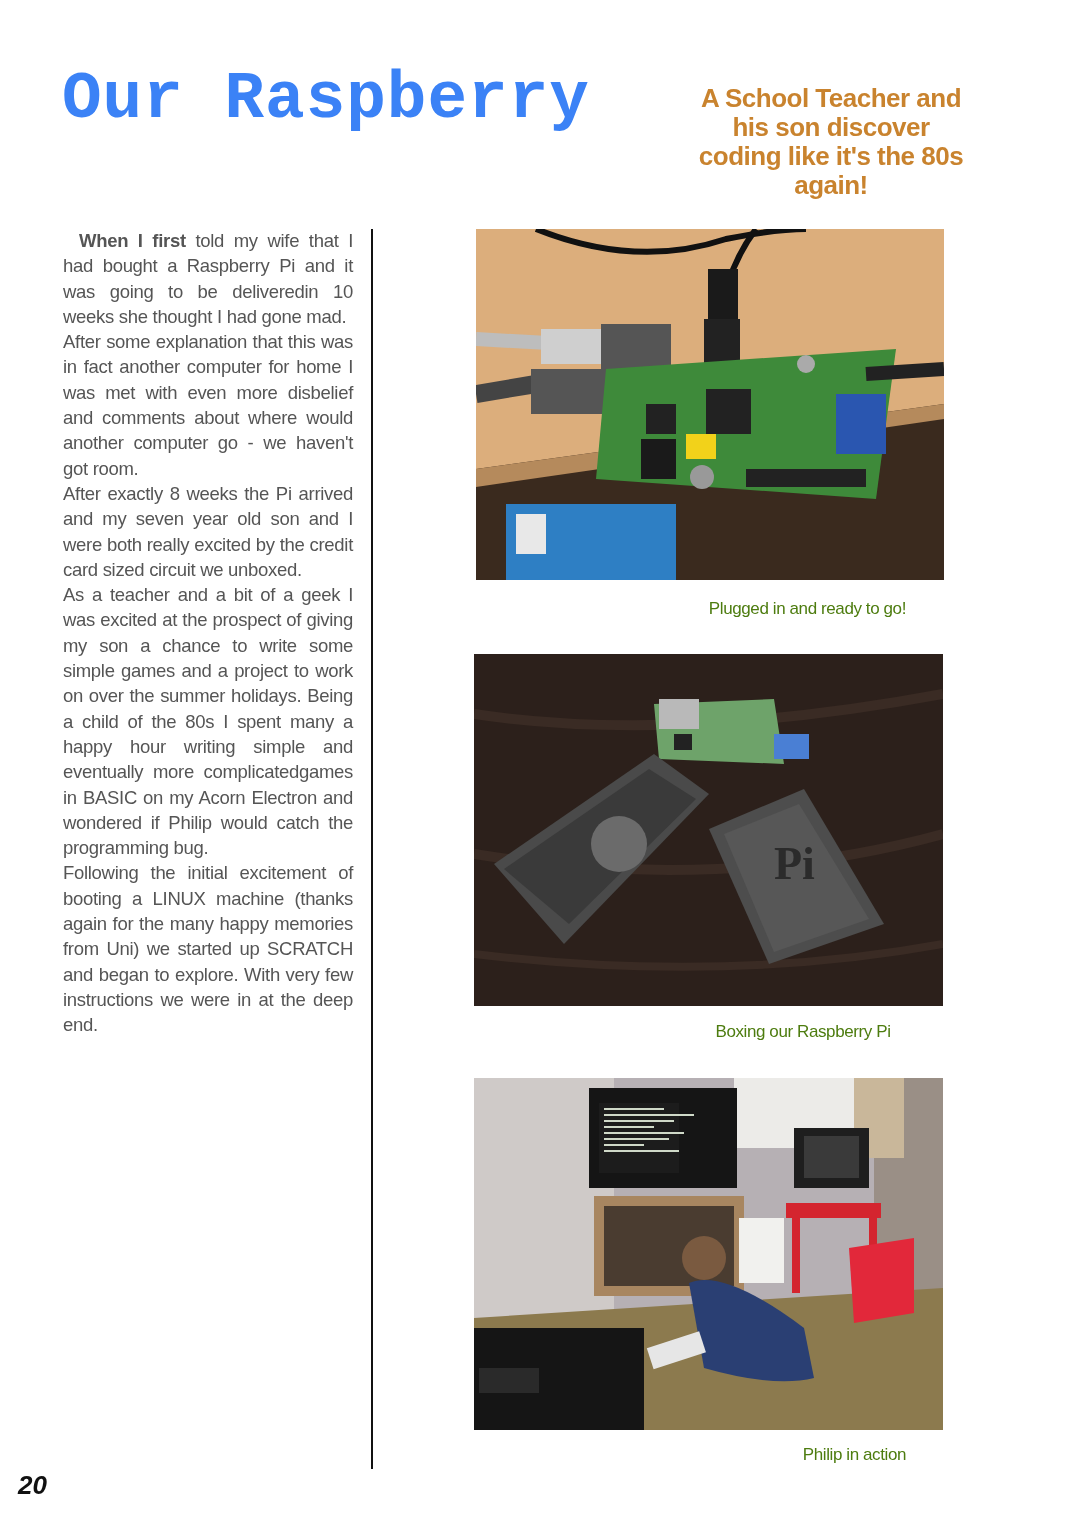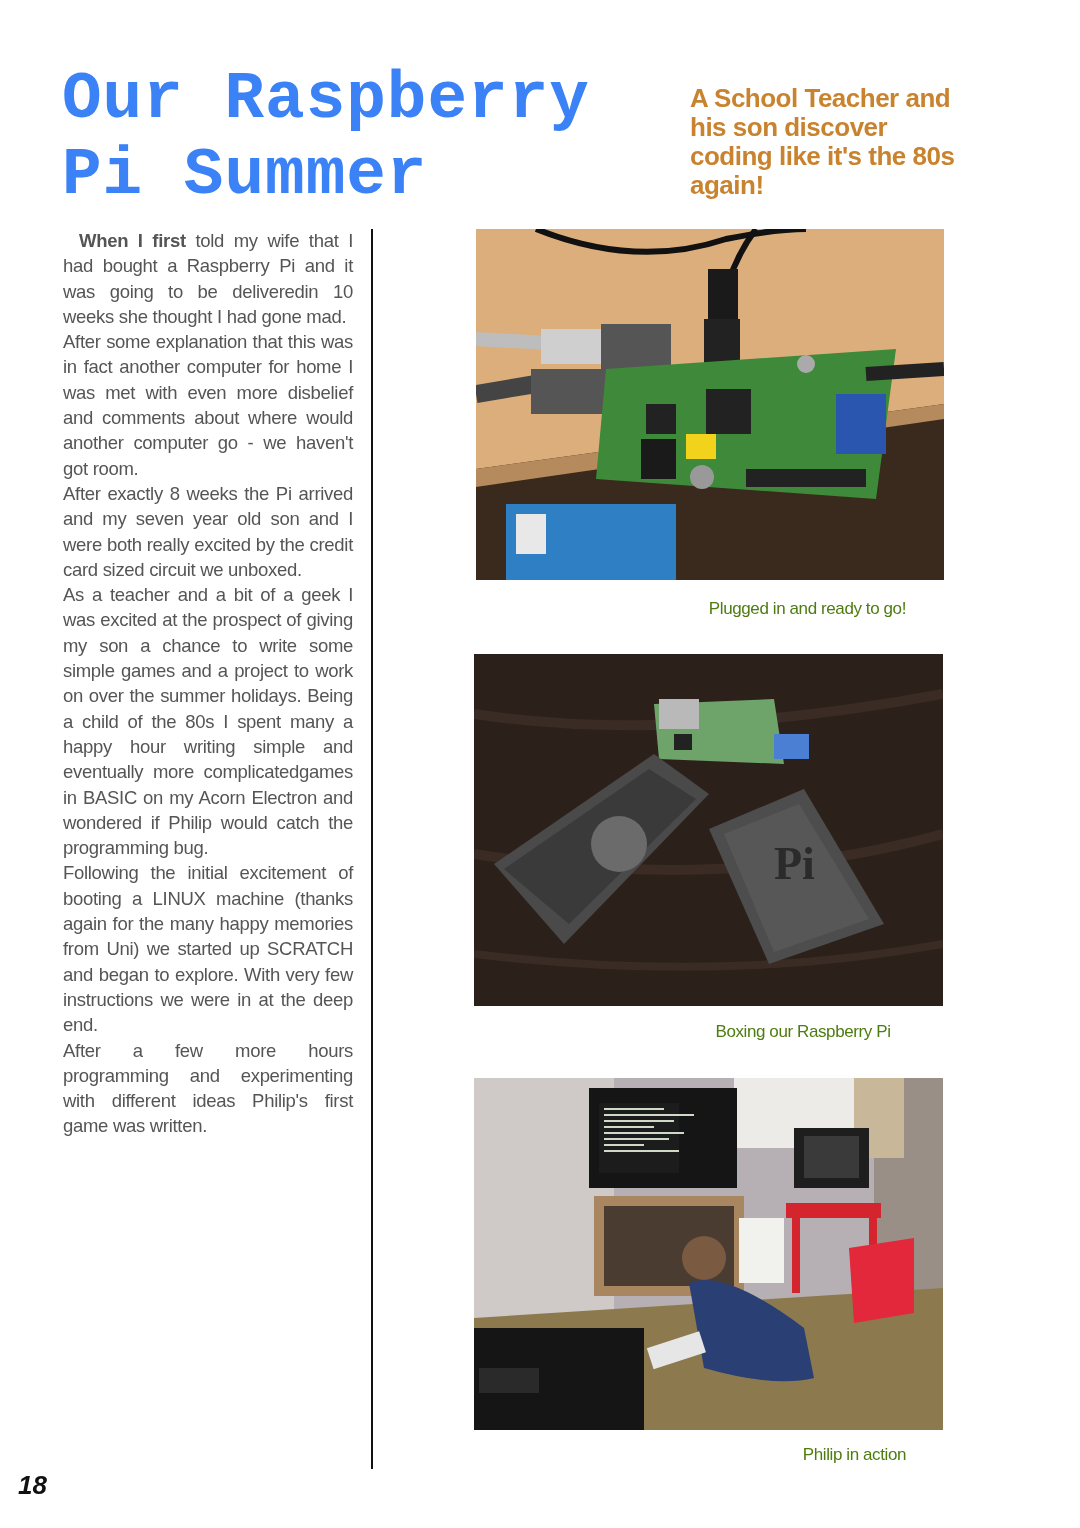--- a/index.html
+++ b/index.html
@@ -6,21 +6,21 @@
   body { width: 1080px; height: 1528px; position: relative; overflow: hidden; font-family: "Liberation Sans", sans-serif; }
 
   .title {
     position: absolute; left: 62px; top: 62px; width: 620px;
     font-family: "Liberation Mono", monospace; font-weight: bold;
     font-size: 66px; line-height: 76px; color: #3b82f6; margin: 0;
     letter-spacing: 1px;
   }
   .subtitle {
     position: absolute; left: 690px; top: 84px; width: 282px;
-    text-align: left; font-family: "Liberation Sans", sans-serif; font-weight: bold;
+    text-align: center; font-family: "Liberation Sans", sans-serif; font-weight: bold;
     font-size: 26px; line-height: 29px; color: #c9832e; letter-spacing: -0.5px;
   }
 
   .body-col {
     position: absolute; left: 63px; top: 228px; width: 290px;
     font-size: 18.5px; line-height: 25.3px; color: #555555;
     text-align: justify; letter-spacing: -0.3px;
   }
   .body-col p { margin: 0; }
   .body-col .lead { font-weight: bold; color: #555555; margin-left: 16px; }
@@ -40,32 +40,30 @@
   .page-number {
     position: absolute; left: 18px; top: 1470px; font-weight: bold; font-style: italic;
     font-size: 26px; color: #111111; font-family: "Liberation Sans", sans-serif;
   }
 </style>
 </head>
 <body>
 
 <h1 class="title">
   <span>Our Raspberry</span><br>
-  <span>Pi Summer</span>
 </h1>
 
 <div class="subtitle">A School Teacher and his son discover coding like it's the 80s again!</div>
 
 <div class="body-col">
   <p><span class="lead">When I first</span><span> told my wife that I had bought a Raspberry Pi and it was going to be deliveredin 10 weeks she thought I had gone mad.</span></p>
   <p>After some explanation that this was in fact another computer for home I was met with even more disbelief and comments about where would another computer go - we haven't got room.</p>
   <p>After exactly 8 weeks the Pi arrived and my seven year old son and I were both really excited by the credit card sized circuit we unboxed.</p>
   <p>As a teacher and a bit of a geek I was excited at the prospect of giving my son a chance to write some simple games and a project to work on over the summer holidays. Being a child of the 80s I spent many a happy hour writing simple and eventually more complicatedgames in BASIC on my Acorn Electron and wondered if Philip would catch the programming bug.</p>
   <p>Following the initial excitement of booting a LINUX machine (thanks again for the many happy memories from Uni) we started up SCRATCH and began to explore. With very few instructions we were in at the deep end.</p>
-  <p>After a few more hours programming and experimenting with different ideas Philip's first game was written.</p>
 </div>
 
 <div class="col-rule"></div>
 
 <div class="photo" style="left:439px; top:229px; width:468px; height:351px;">
   <svg viewBox="0 0 468 351" preserveAspectRatio="none">
     <rect width="468" height="351" fill="#d8aa78"></rect>
     <rect x="0" y="0" width="468" height="240" fill="#dcae7c"></rect>
     <path d="M0 240 L468 175 L468 351 L0 351 Z" fill="#3a2a1e"></path>
     <path d="M0 240 L468 175 L468 190 L0 258 Z" fill="#b58a5c"></path>
@@ -145,13 +143,13 @@
     <rect x="265" y="140" width="45" height="65" fill="#f1f1ee"></rect>
     <rect x="0" y="250" width="170" height="102" fill="#151515"></rect>
     <rect x="5" y="290" width="60" height="25" fill="#2a2a2a"></rect>
     <circle cx="230" cy="180" r="22" fill="#7a5a40"></circle>
     <path d="M215 205 Q250 190 330 250 L340 300 Q300 310 230 290 Z" fill="#2a3f73"></path>
     <rect x="175" y="262" width="55" height="22" fill="#e6e6e6" transform="rotate(-18 200 273)"></rect>
   </svg>
 </div>
 <div class="caption" style="left:700px; top:1444px; width:206px;">Philip in action</div>
 
-<div class="page-number">18</div>
+<div class="page-number">20</div>
 
 </body></html>

